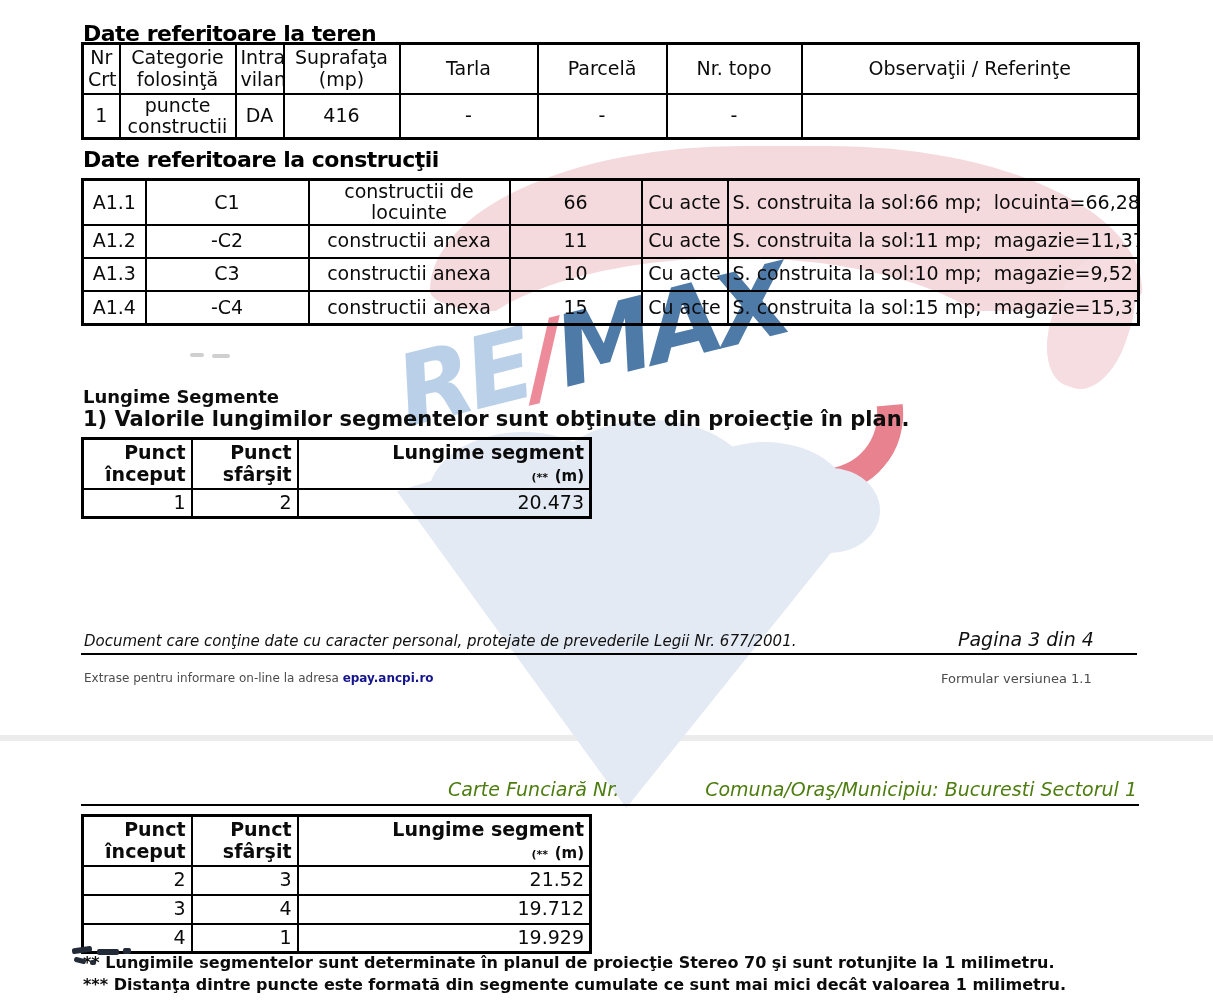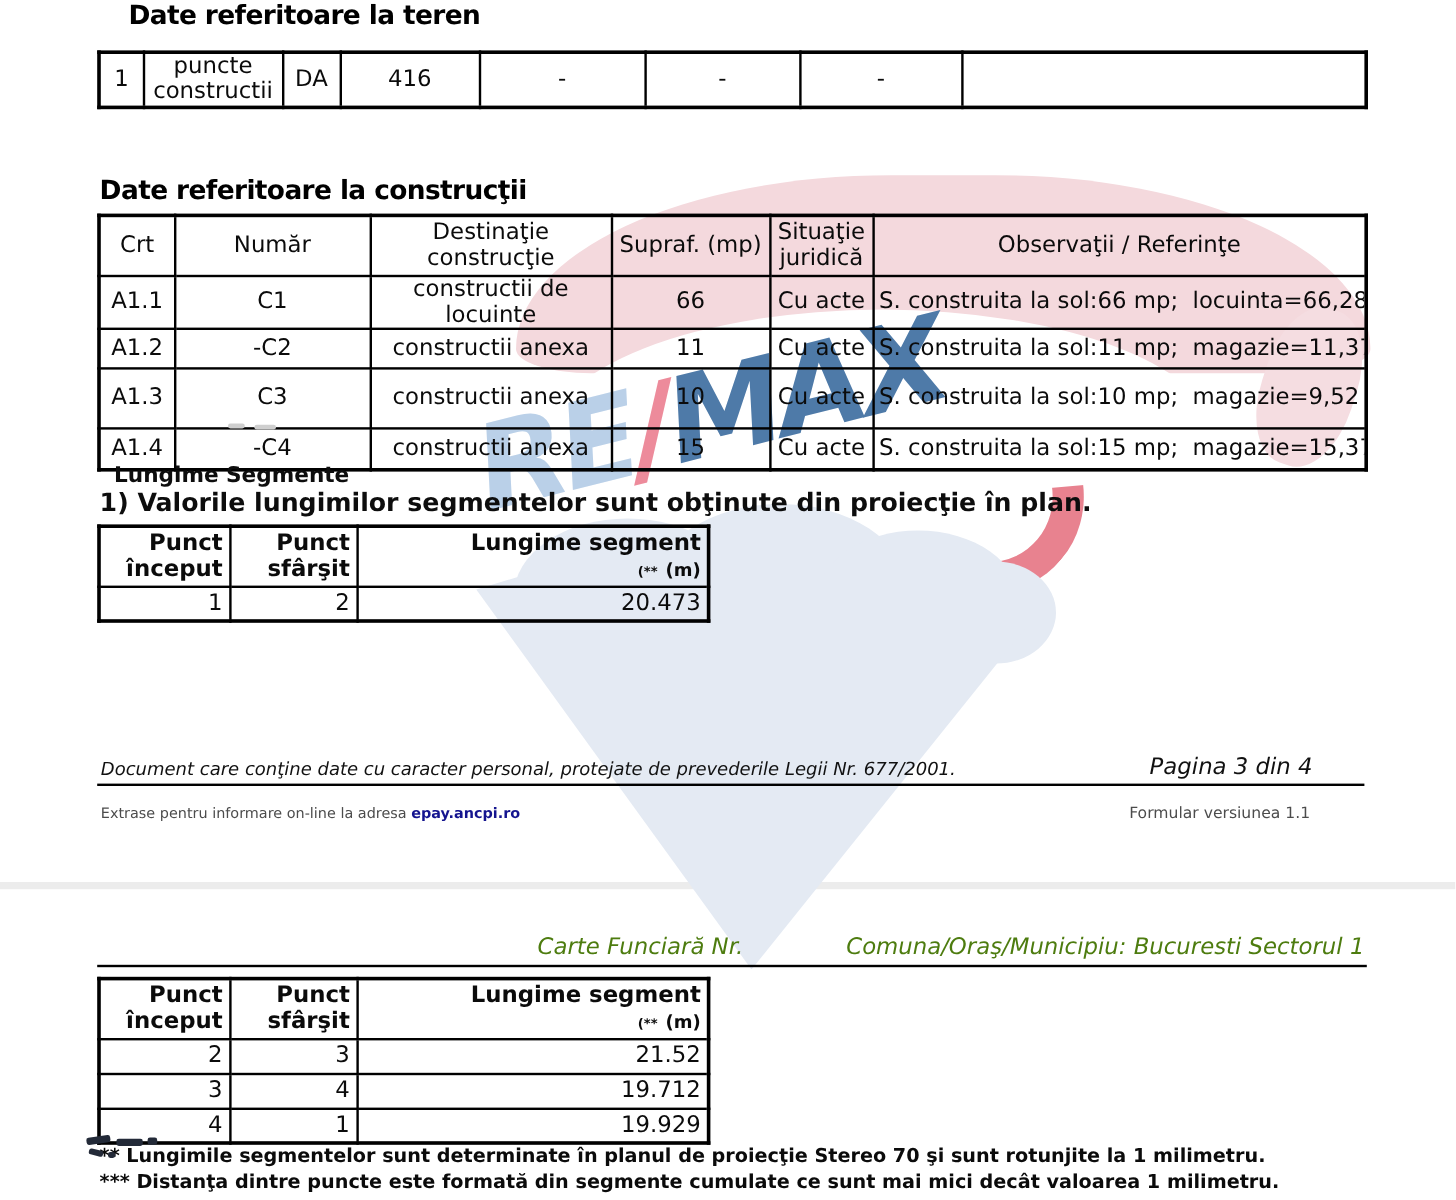--- a/index.html
+++ b/index.html
@@ -77,34 +77,44 @@
     <div class="sep-band"></div>
     <div class="wm-blue wm-bump" style="left:428px;top:432px;width:190px;height:130px;"></div>
     <div class="wm-blue wm-bump" style="left:545px;top:420px;width:210px;height:140px;"></div>
     <div class="wm-blue wm-bump" style="left:680px;top:442px;width:170px;height:120px;"></div>
     <div class="wm-blue wm-bump" style="left:780px;top:468px;width:100px;height:85px;"></div>
     <div class="wm-blue wm-body"></div>
   </div>
 
   <div class="content">
 
-    <div class="abs doc-title" style="left:83px;top:1px;margin-left:24px;">Date referitoare la teren</div>
+    <div class="abs doc-title" style="left:83px;top:21px;">Date referitoare la teren</div>
 
     <table class="dtable" style="left:81px;top:42px;width:1056px;">
       <colgroup>
         <col style="width:37px">
           <col style="width:116px">
           <col style="width:48px">
           <col style="width:116px">
         <col style="width:138px">
           <col style="width:129px">
           <col style="width:135px">
           <col style="width:337px">
       </colgroup>
       <tbody>
+          <tr style="height:50px;">
+        <th class="hdr-sm">Nr Crt</th>
+        <th>Categorie folosinţă</th>
+        <th class="hdr-sm">Intra vilan</th>
+        <th>Suprafaţa (mp)</th>
+        <th>Tarla</th>
+        <th>Parcelă</th>
+        <th>Nr. topo</th>
+        <th>Observaţii / Referinţe</th>
+      </tr>
       <tr style="height:42px;">
         <td>1</td>
         <td>puncte constructii</td>
         <td>DA</td>
         <td>416</td>
         <td>-</td>
         <td>-</td>
         <td>-</td>
         <td></td>
       </tr>
@@ -116,64 +126,56 @@
     <table class="dtable" style="left:81px;top:178px;width:1056px;">
       <colgroup>
         <col style="width:63px">
           <col style="width:163px">
           <col style="width:201px">
         <col style="width:132px">
           <col style="width:86px">
           <col style="width:411px">
       </colgroup>
       <tbody>
-          <tr style="height:50px;">
-        <th>Crt</th>
-        <th>Număr</th>
-        <th>Destinaţie construcţie</th>
-        <th>Supraf. (mp)</th>
-        <th>Situaţie juridică</th>
-        <th>Observaţii / Referinţe</th>
-      </tr>
       <tr style="height:44px;">
         <td class="left-cell">A1.1</td>
         <td>C1</td>
         <td>constructii de locuinte</td>
         <td>66</td>
         <td class="situ-cell">Cu acte</td>
         <td class="obs-cell">S. construita la sol:66 mp;  locuinta=66,28 mp</td>
       </tr>
       <tr style="height:33px;">
         <td class="left-cell">A1.2</td>
         <td>-C2</td>
         <td>constructii anexa</td>
         <td>11</td>
         <td class="situ-cell">Cu acte</td>
         <td class="obs-cell">S. construita la sol:11 mp;  magazie=11,37 mp</td>
       </tr>
-      <tr style="height:50px;">
+      <tr style="height:33px;">
         <td class="left-cell">A1.3</td>
         <td>C3</td>
         <td>constructii anexa</td>
         <td>10</td>
         <td class="situ-cell">Cu acte</td>
         <td class="obs-cell">S. construita la sol:10 mp;  magazie=9,52 mp</td>
       </tr>
       <tr style="height:34px;">
         <td class="left-cell">A1.4</td>
         <td>-C4</td>
         <td>constructii anexa</td>
         <td>15</td>
         <td class="situ-cell">Cu acte</td>
         <td class="obs-cell">S. construita la sol:15 mp;  magazie=15,37 mp</td>
       </tr>
     </tbody>
       </table>
 
-    <div class="abs seg-head" style="left:83px;top:386px;margin-left:12px;">Lungime Segmente</div>
+    <div class="abs seg-head" style="left:83px;top:386px;">Lungime Segmente</div>
     <div class="abs seg-note" style="left:83px;top:407px;">1) Valorile lungimilor segmentelor sunt obţinute din proiecţie în plan.</div>
 
     <table class="dtable seg" style="left:81px;top:437px;width:508px;">
       <colgroup>
           <col style="width:109px">
           <col style="width:106px">
           <col style="width:293px">
         </colgroup>
       <tbody>
           <tr style="height:50px;">

